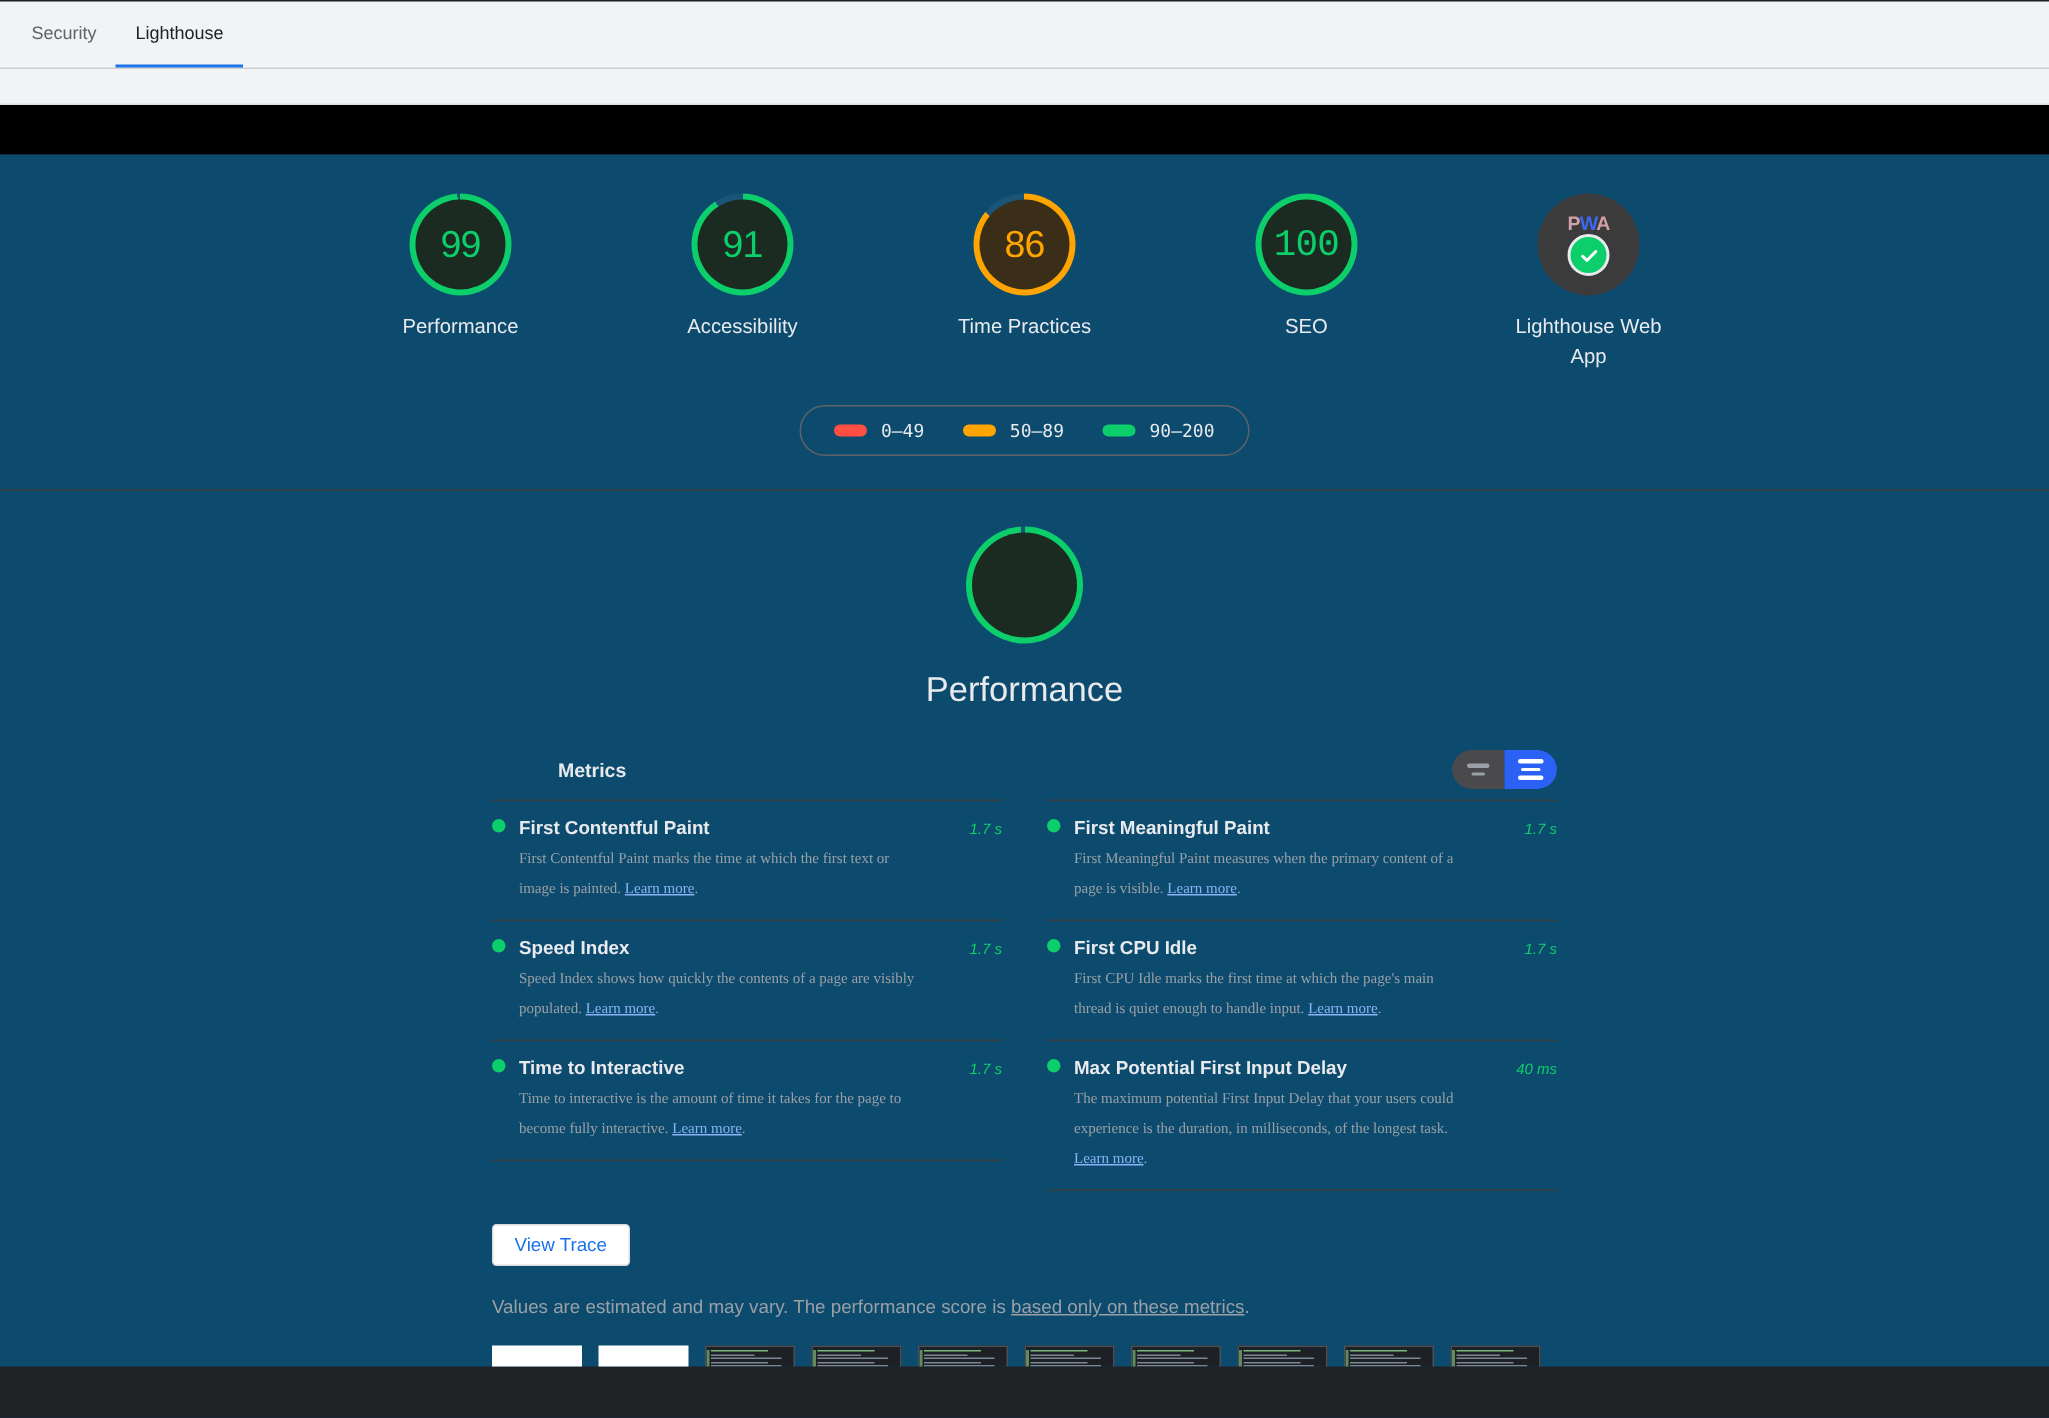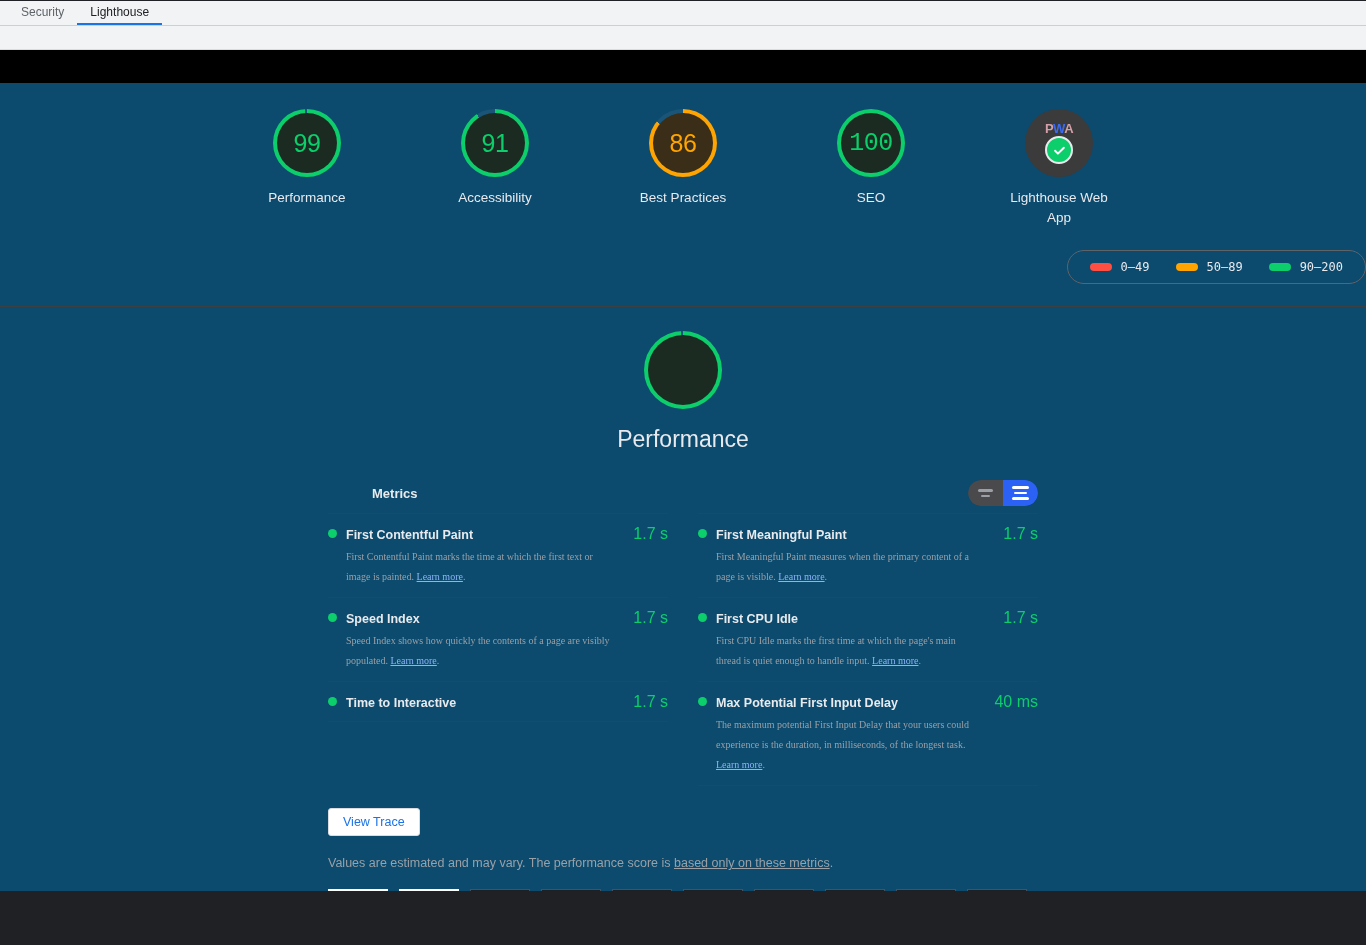--- a/index.html
+++ b/index.html
@@ -6,21 +6,21 @@
   html, body {
     margin: 0; padding: 0;
     width: 1366px; height: 945px;
     overflow: hidden;
     background: #202124;
     font-family: "Liberation Sans", sans-serif;
   }
 
   
   .devtools-tabbar {
-    height: 26px;
+    height: 46px;
     background: #f1f3f4;
     border-bottom: 1px solid #cdd0d2;
     display: flex;
     align-items: stretch;
     padding-left: 8px;
     position: relative;
   }
   .devtools-tabbar::before {
     content: "";
     position: absolute;
@@ -129,21 +129,21 @@
     background: #0cce6b;
     border: 2px solid #e8eaed;
     display: flex;
     align-items: center;
     justify-content: center;
   }
 
   
   .lh-legend-wrap {
     display: flex;
-    justify-content: flex-end;
+    justify-content: center;
     margin-top: 22px;
   }
   .lh-legend {
     border: 1px solid #5f6368;
     border-radius: 18px;
     padding: 9px 22px;
     display: flex;
     gap: 26px;
     align-items: center;
   }
@@ -251,23 +251,24 @@
     position: relative;
     top: -1px;
   }
   .metric-name {
     font-size: 12.5px;
     font-weight: bold;
     color: #e8eaed;
     flex: 1;
   }
   .metric-value {
-    font-size: 16px;
+    font-size: 10px;
     color: #0cce6b;
     white-space: nowrap;
+    font-style: italic;
   }
   .metric-desc {
     margin: 4px 0 0 18px;
     font-size: 10px;
     line-height: 20px;
     color: #9aa0a6;
     max-width: 264px;
     font-family: Liberation Serif, serif;
   }
   .metric-desc a {
@@ -369,21 +370,21 @@
           <span class="gauge-num" style="color: rgb(12, 206, 107);">91</span>
         </div>
         <div class="gauge-label">Accessibility</div>
       </a>
 
       <a class="lh-gauge">
         <div class="gauge-ring" id="g2" style="background: conic-gradient(rgb(255, 164, 0) 0deg, rgb(255, 164, 0) 309.6deg, rgba(255, 255, 255, 0.06) 309.6deg, rgba(255, 255, 255, 0.06) 360deg); position: relative;">
             <span style="position: absolute; inset: 4px; border-radius: 50%; background: rgb(58, 46, 24);"></span>
           <span class="gauge-num" style="color: rgb(255, 164, 0);">86</span>
         </div>
-        <div class="gauge-label">Best Practices</div>
+        <div class="gauge-label">Time Practices</div>
       </a>
 
       <a class="lh-gauge">
         <div class="gauge-ring" id="g3" style="background: conic-gradient(rgb(12, 206, 107) 0deg, rgb(12, 206, 107) 360deg, rgba(255, 255, 255, 0.06) 360deg, rgba(255, 255, 255, 0.06) 360deg); position: relative;">
             <span style="position: absolute; inset: 4px; border-radius: 50%; background: rgb(27, 43, 33);"></span>
           <span class="gauge-num" style="color: rgb(12, 206, 107); font-family: Liberation Mono, monospace;">100</span>
         </div>
         <div class="gauge-label">SEO</div>
       </a>
 
@@ -466,20 +467,21 @@
             </div>
             <div class="metric-desc"><span>Speed Index shows how quickly the contents of a page are visibly populated. </span><a>Learn more</a><span>.</span></div>
           </div>
 
           <div class="metric last">
             <div class="metric-head">
               <span class="metric-bullet"></span>
               <span class="metric-name">Time to Interactive</span>
               <span class="metric-value">1.7 s</span>
             </div>
+            <div class="metric-desc"><span>Time to interactive is the amount of time it takes for the page to become fully interactive. </span><a>Learn more</a><span>.</span></div>
           </div>
 
         </div>
 
         <div class="metrics-col">
 
           <div class="metric">
             <div class="metric-head">
               <span class="metric-bullet"></span>
               <span class="metric-name">First Meaningful Paint</span>

